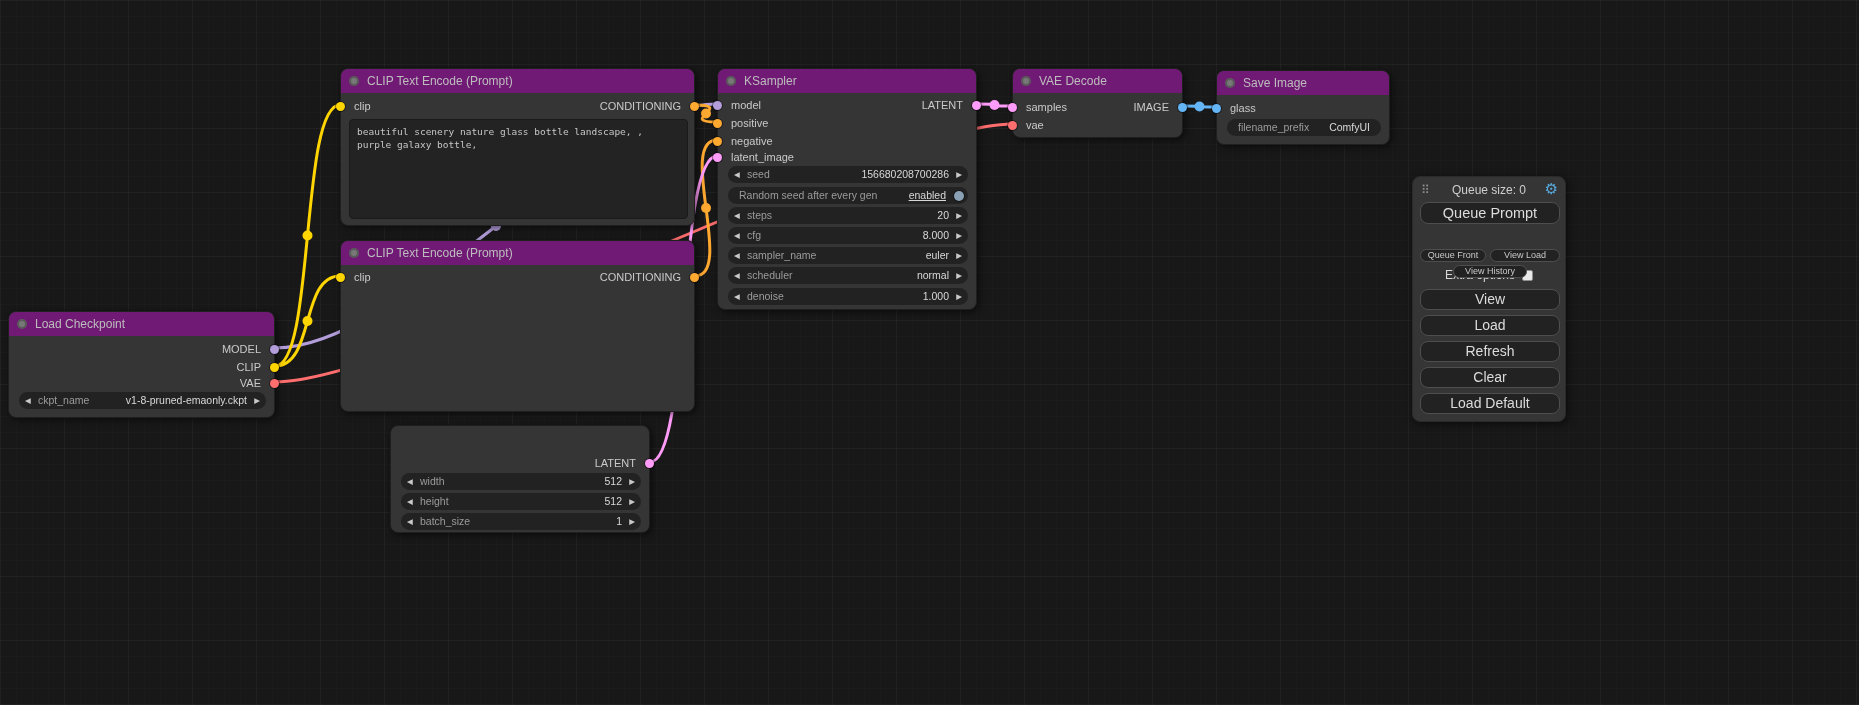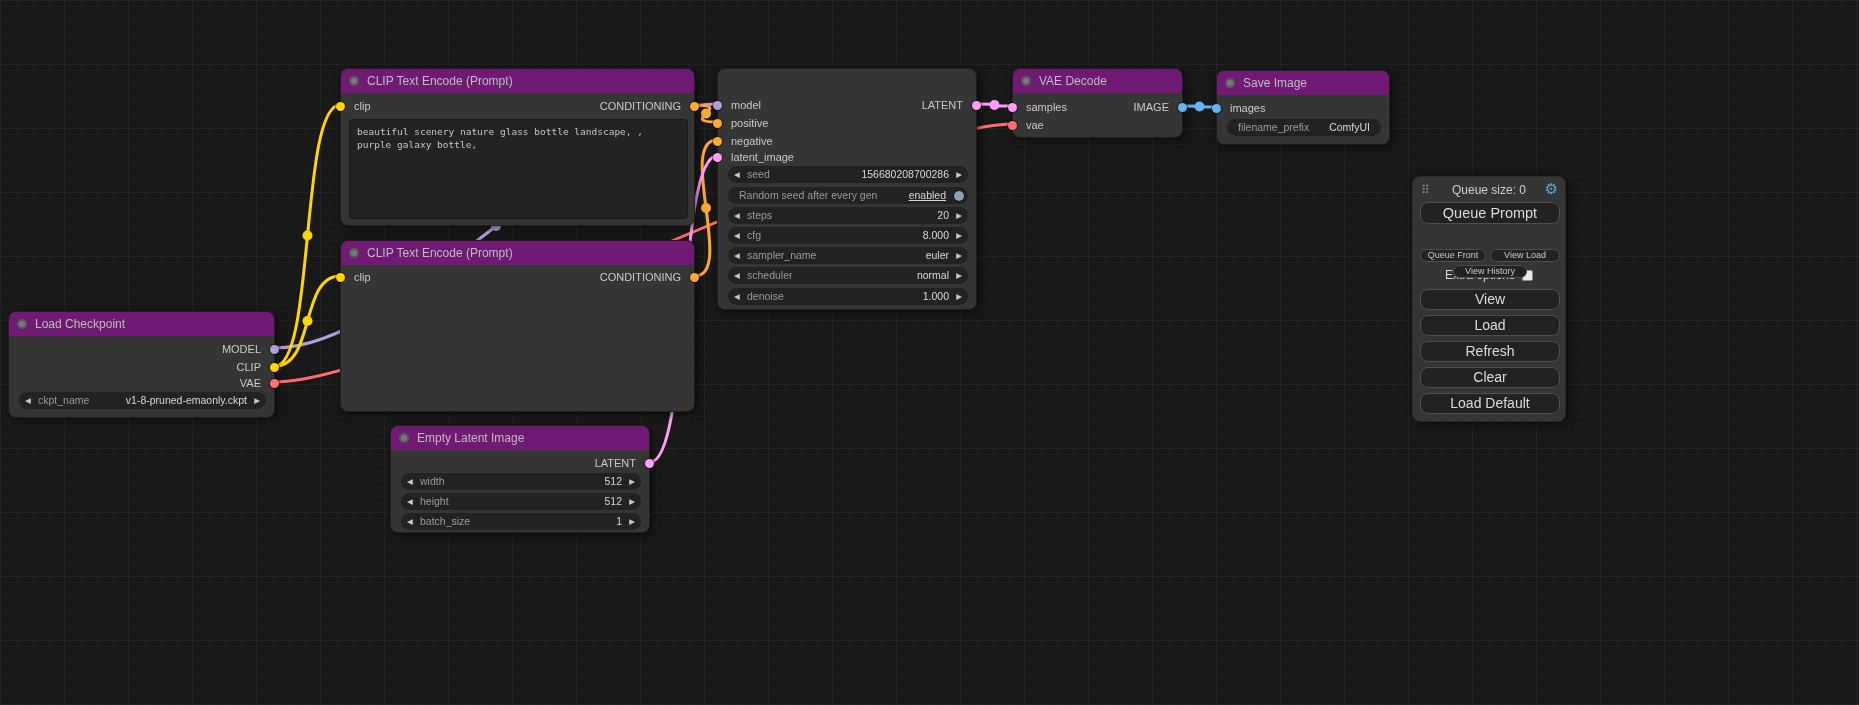--- a/index.html
+++ b/index.html
@@ -132,24 +132,20 @@
     </div>
     <div class="slot" style="top:28px">
       <span class="sdot in" style="background: rgb(255, 213, 0);"></span>
       <span class="in-label">clip</span>
       <span class="out-label">CONDITIONING</span>
       <span class="sdot out" style="background: rgb(255, 169, 49);"></span>
     </div>
   </div>
 
   <div class="node" style="left:390px;top:425px;width:260px;height:108px">
-    <div class="ntitle">
-      <span class="ndot"></span>
-      <span class="ntext">Empty Latent Image</span>
-    </div>
     <div class="slot" style="top:29px">
       <span class="out-label">LATENT</span>
       <span class="sdot out" style="background: rgb(255, 156, 249);"></span>
     </div>
     <div class="widget" style="left:10px;top:47px;width:240px">
       <span class="warrow l">◀</span>
       <span class="wlabel">width</span>
       <span class="wvalue">512</span>
       <span class="warrow r">▶</span>
     </div>
@@ -161,20 +157,24 @@
     </div>
     <div class="widget" style="left:10px;top:87px;width:240px">
       <span class="warrow l">◀</span>
       <span class="wlabel">batch_size</span>
       <span class="wvalue">1</span>
       <span class="warrow r">▶</span>
     </div>
   </div>
 
   <div class="node" style="left:717px;top:68px;width:260px;height:242px">
+    <div class="ntitle">
+      <span class="ndot"></span>
+      <span class="ntext">KSampler</span>
+    </div>
     <div class="slot" style="top:28px">
       <span class="sdot in" style="background: rgb(179, 157, 219);"></span>
       <span class="in-label">model</span>
       <span class="out-label">LATENT</span>
       <span class="sdot out" style="background: rgb(255, 156, 249);"></span>
     </div>
     <div class="slot" style="top:46px">
       <span class="sdot in" style="background: rgb(255, 169, 49);"></span>
       <span class="in-label">positive</span>
     </div>
@@ -246,21 +246,21 @@
     </div>
   </div>
 
   <div class="node" style="left:1216px;top:70px;width:174px;height:75px">
     <div class="ntitle">
       <span class="ndot"></span>
       <span class="ntext">Save Image</span>
     </div>
     <div class="slot" style="top:29px">
       <span class="sdot in" style="background: rgb(100, 181, 246);"></span>
-      <span class="in-label">images</span>
+      <span class="in-label">glass</span>
     </div>
     <div class="widget plain" style="left:10px;top:48px;width:154px">
       <span class="wlabel">filename_prefix</span>
       <span class="wvalue">ComfyUI</span>
     </div>
   </div>
 
   <div class="menu">
     <div class="mhead">
       <span class="drag-handle">⠿</span>

